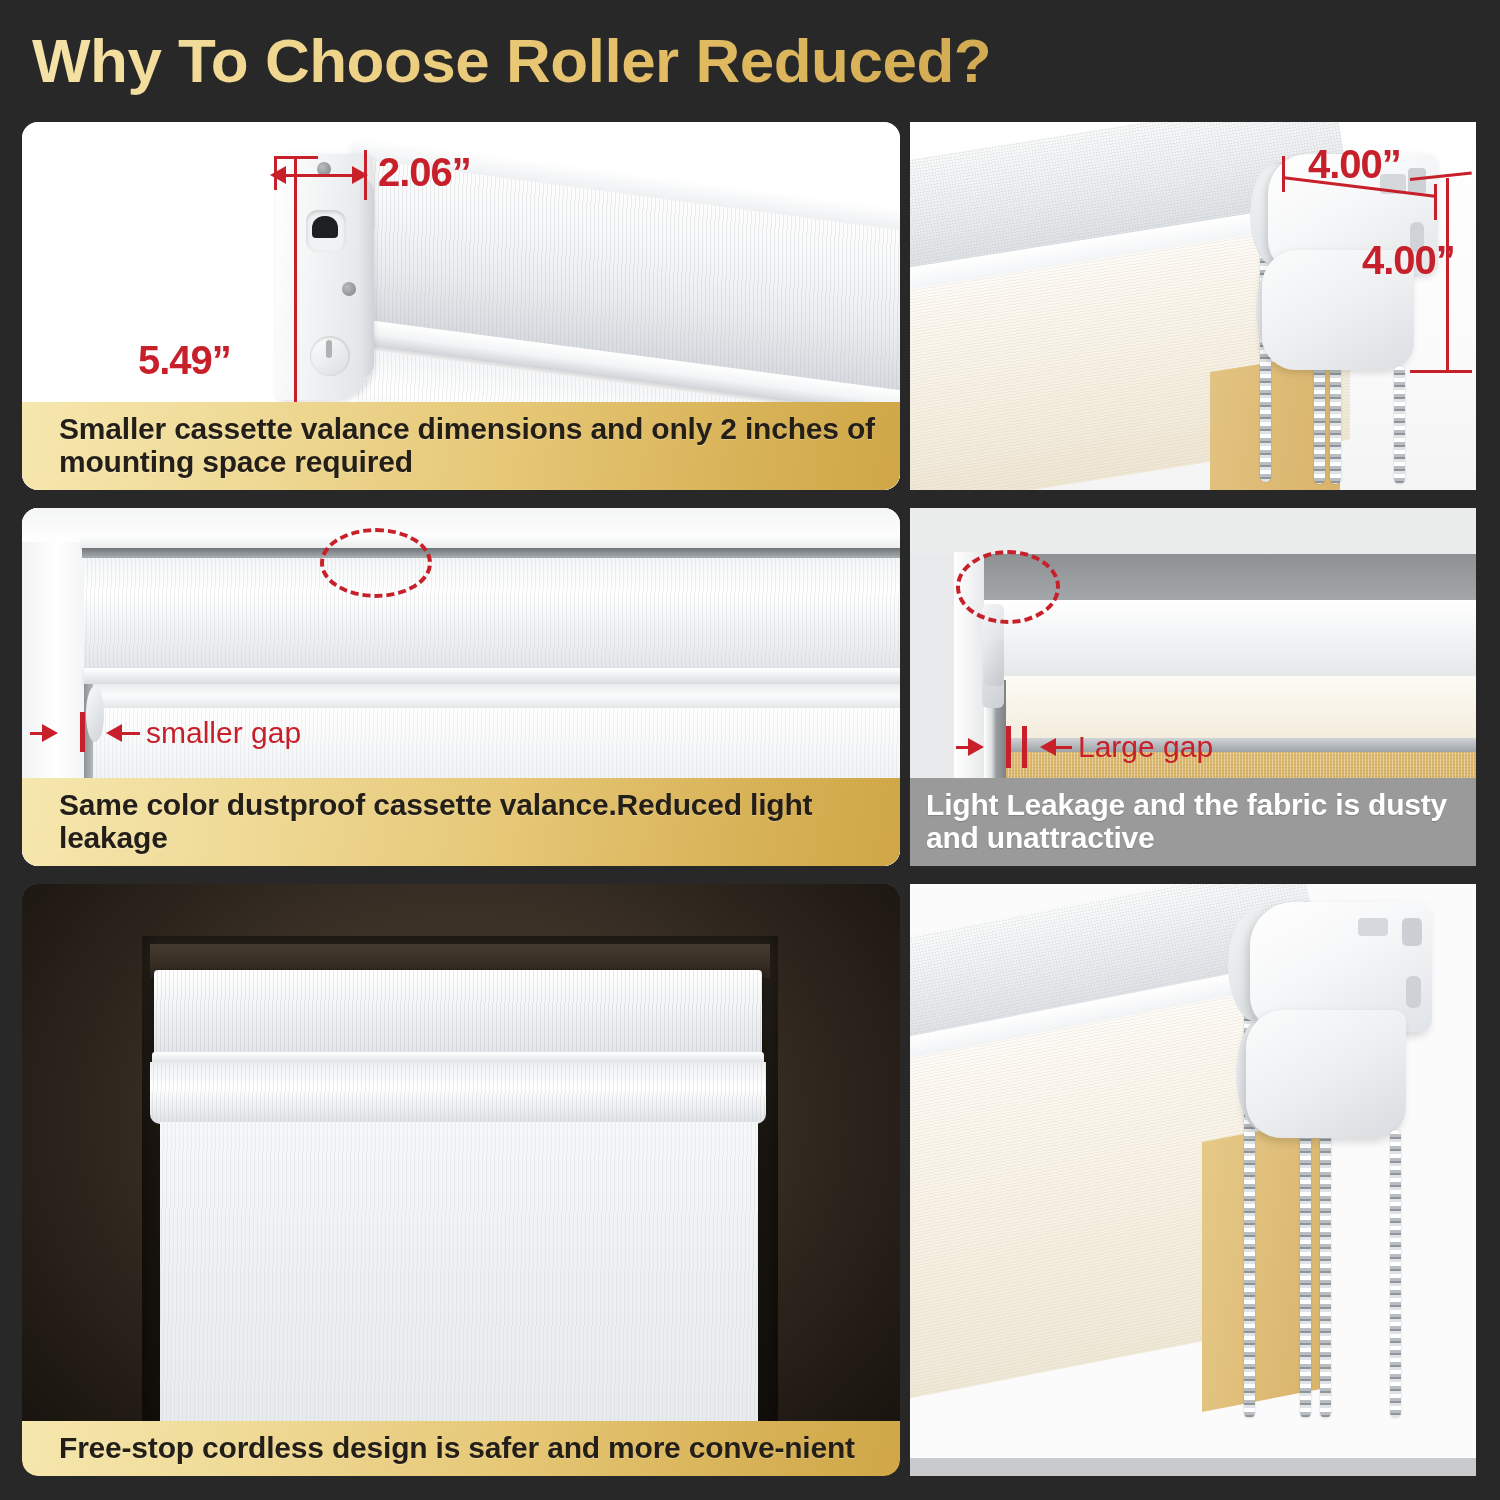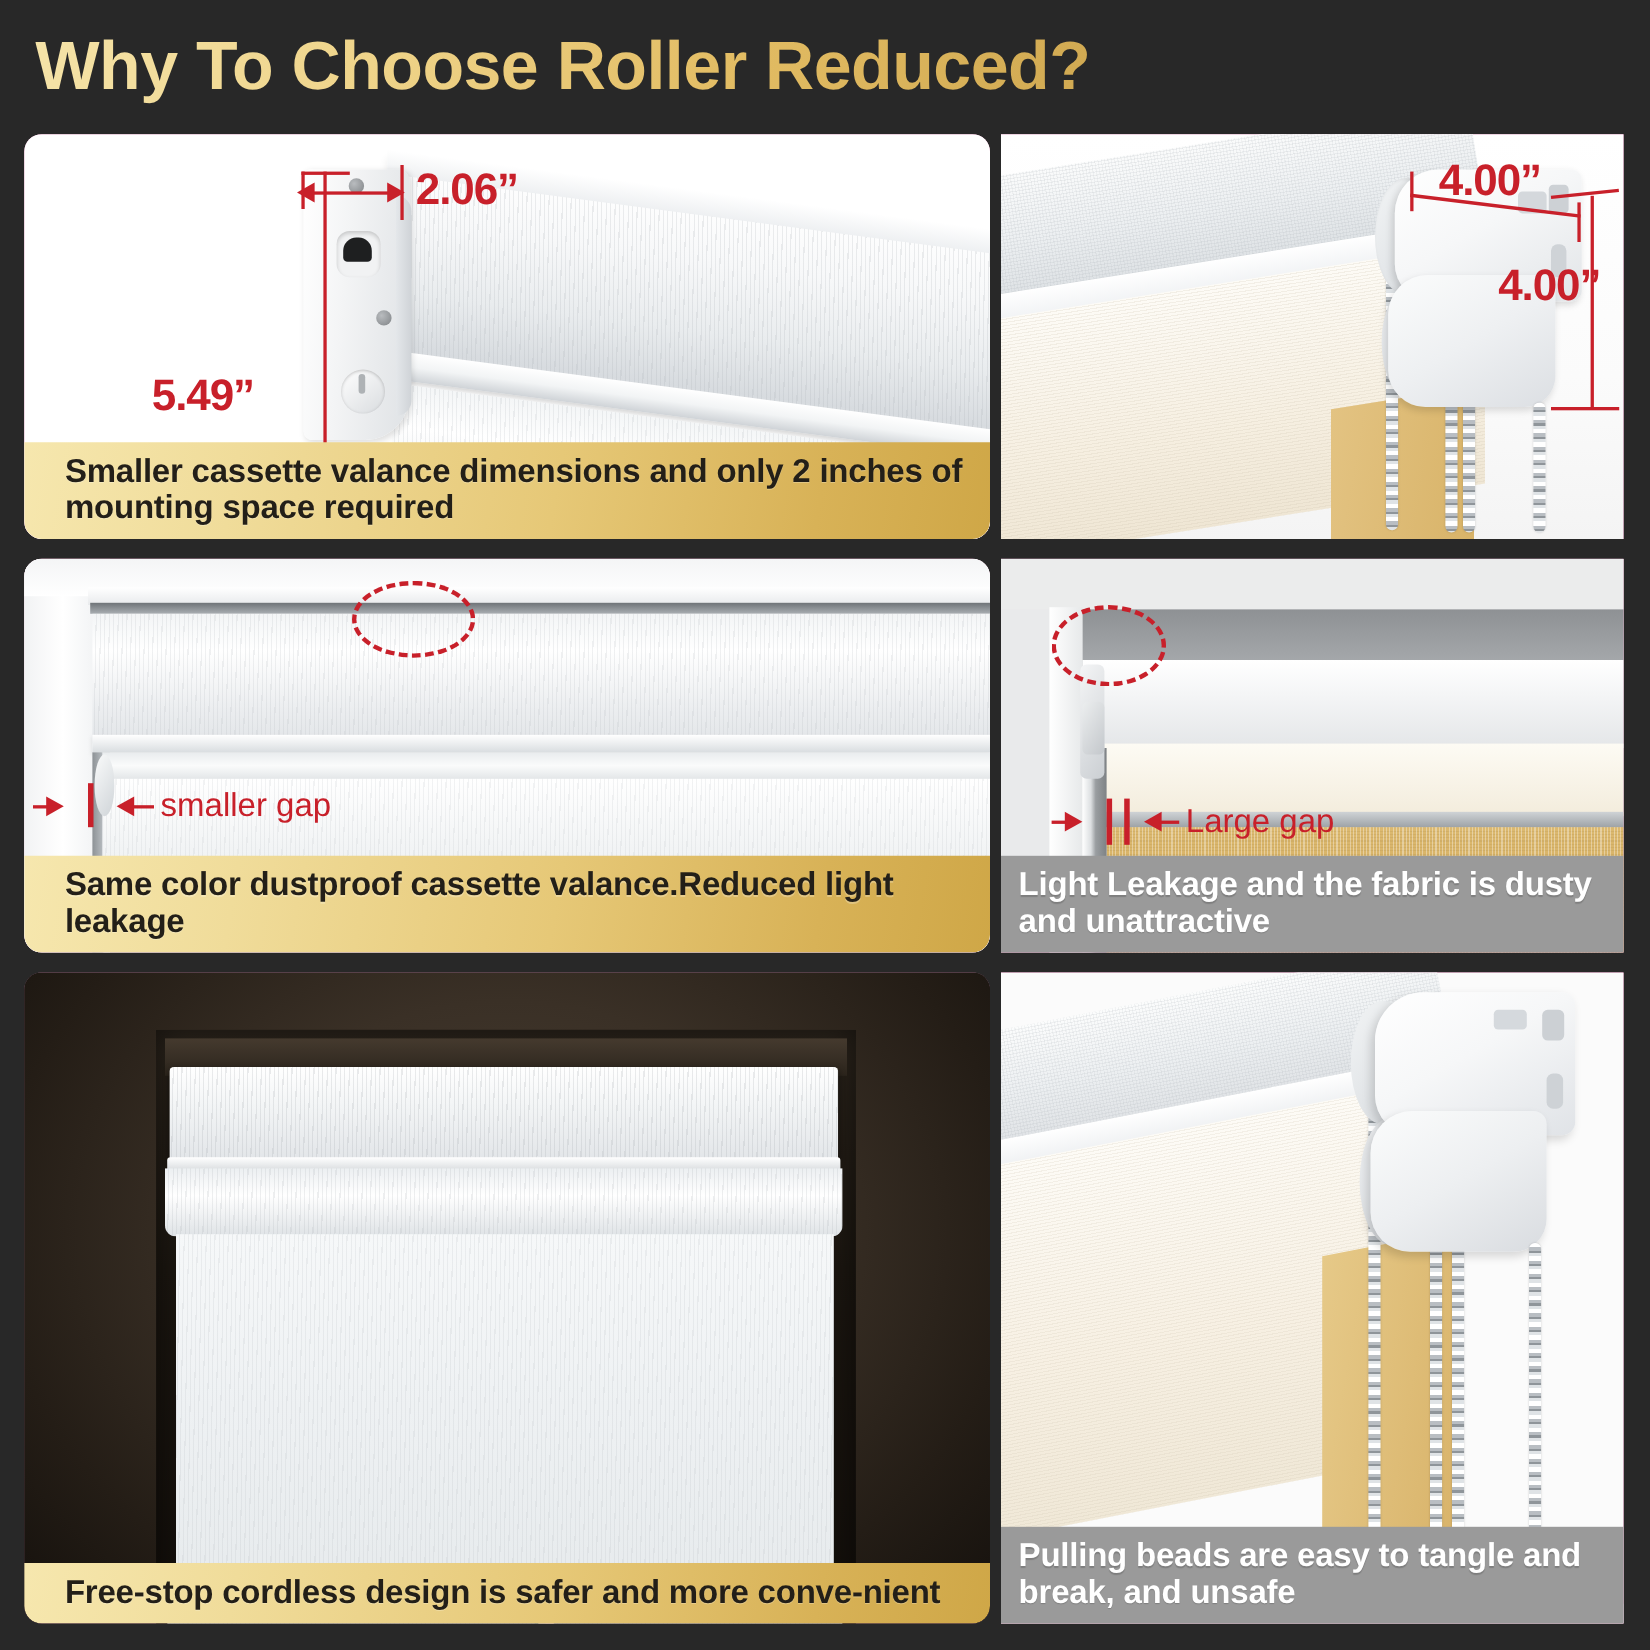--- a/index.html
+++ b/index.html
@@ -600,16 +600,15 @@
       <div class="p6-d1"></div>
       <div class="p6-d2"></div>
       <div class="p6-bracketA"></div>
       <div class="p6-bracketB"></div>
       <div class="p6-n1"></div>
       <div class="p6-n2"></div>
       <div class="p6-n3"></div>
       <div class="chain" style="left:480px;top:246px;height:288px;"></div>
       <div class="p6-base"></div>
     </div>
-    <div class="cap gray">Pulling beads are easy to tangle and break, and unsafe</div>
   </div>
 
 </div>
 
 </body></html>

